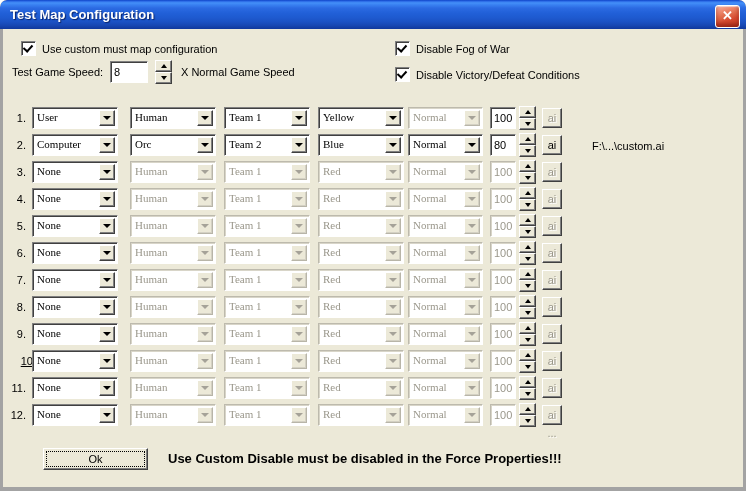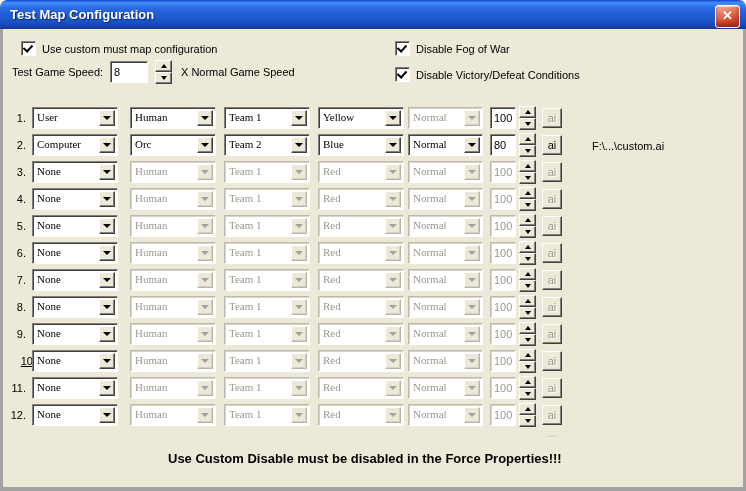--- a/index.html
+++ b/index.html
@@ -590,14 +590,15 @@
         <div class="spin-btn">
           <span class="arr-up"></span>
         </div>
         <div class="spin-btn">
           <span class="arr-down"></span>
         </div>
       </div>
       <div class="btn ai-btn off" style="left: 542px; top: 405px;">ai ...</div>
     </div>
 
+  <div class="btn ok-btn">Ok</div>
   <div class="msg">Use Custom Disable must be disabled in the Force Properties!!!</div>
 </div>
 
 </body></html>

